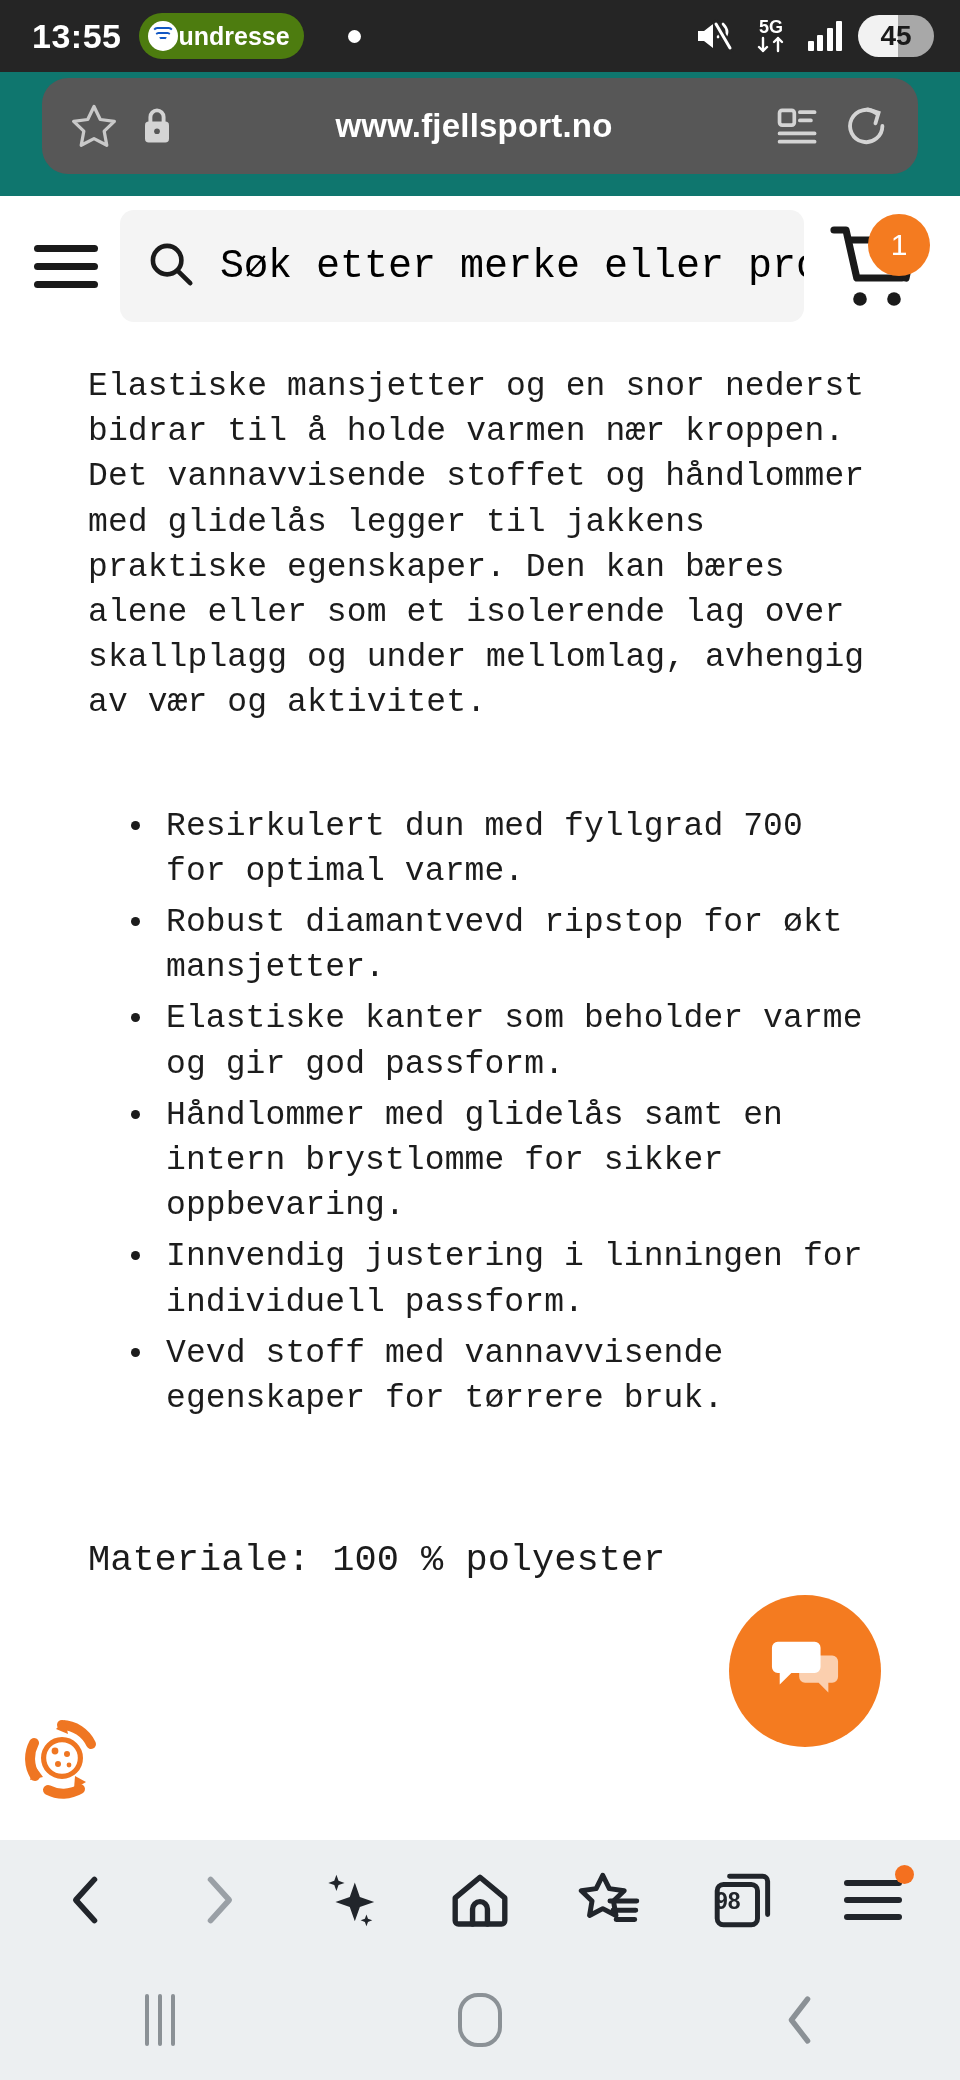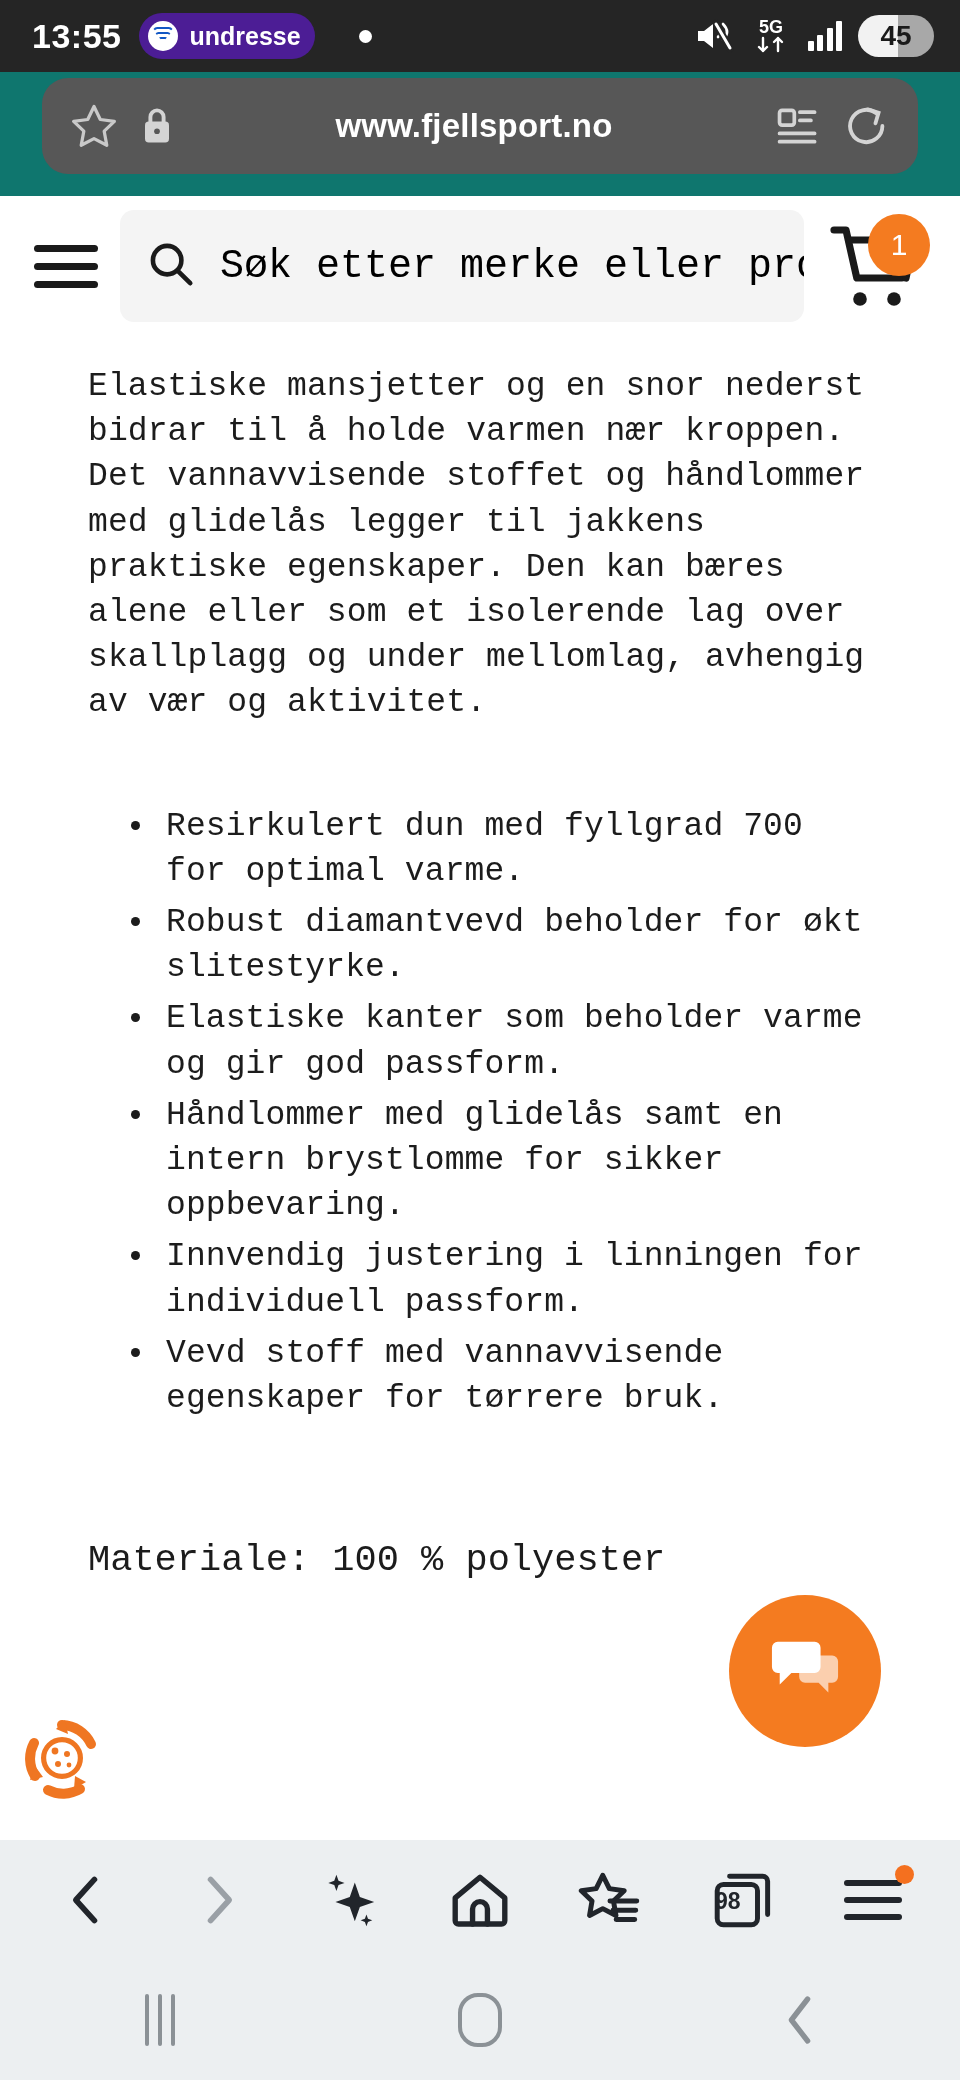--- a/index.html
+++ b/index.html
@@ -14,22 +14,22 @@
   
   .statusbar {
     height: 72px; background: #252525;
     display: flex; align-items: center;
     padding: 0 26px 0 32px;
     position: relative;
   }
   .status-left { display: flex; align-items: center; gap: 18px; }
   .clock { color: #fff; font-size: 34px; font-weight: 700; letter-spacing: .5px; }
   .spotify-pill {
-    display: flex; align-items: center; gap: 11px;
-    background: #4c1d95; border-radius: 28px;
+    display: flex; align-items: center; 
+    background: #4d7c0f; border-radius: 28px;
     height: 46px; padding: 0 14px 0 9px; max-width: 200px; overflow: hidden;
   }
   .spotify-glyph {
     width: 30px; height: 30px; border-radius: 50%; background: #fff;
     position: relative; flex: none;
   }
   .spotify-glyph::before, .spotify-glyph::after, .spotify-glyph i {
     content: ""; position: absolute; left: 50%; transform: translateX(-50%);
     border: 2.4px solid #1257c4; border-radius: 50%/100%;
     border-bottom-color: transparent; border-left-color: transparent; border-right-color: transparent;
@@ -233,21 +233,21 @@
         <circle cx="34" cy="40.5" r="3.4" fill="#1a1a1a"></circle>
       </svg>
       <div class="cart-badge">1</div>
     </div>
   </div>
 
   <div class="content">
     <p class="para">Elastiske mansjetter og en snor nederst bidrar til å holde varmen nær kroppen. Det vannavvisende stoffet og håndlommer med glidelås legger til jakkens praktiske egenskaper. Den kan bæres alene eller som et isolerende lag over skallplagg og under mellomlag, avhengig av vær og aktivitet.</p>
     <ul class="bullets">
       <li>Resirkulert dun med fyllgrad 700 for optimal varme.</li>
-      <li>Robust diamantvevd beholder for økt slitestyrke.</li>
+      <li>Robust diamantvevd ripstop for økt mansjetter.</li>
       <li>Elastiske kanter som beholder varme og gir god passform.</li>
       <li>Håndlommer med glidelås samt en intern brystlomme for sikker oppbevaring.</li>
       <li>Innvendig justering i linningen for individuell passform.</li>
       <li>Vevd stoff med vannavvisende egenskaper for tørrere bruk.</li>
     </ul>
     <div class="material">Materiale: 100 % polyester</div>
   </div>
 
   <div class="chat-fab">
     <svg width="78" height="70" viewBox="0 0 40 36">

